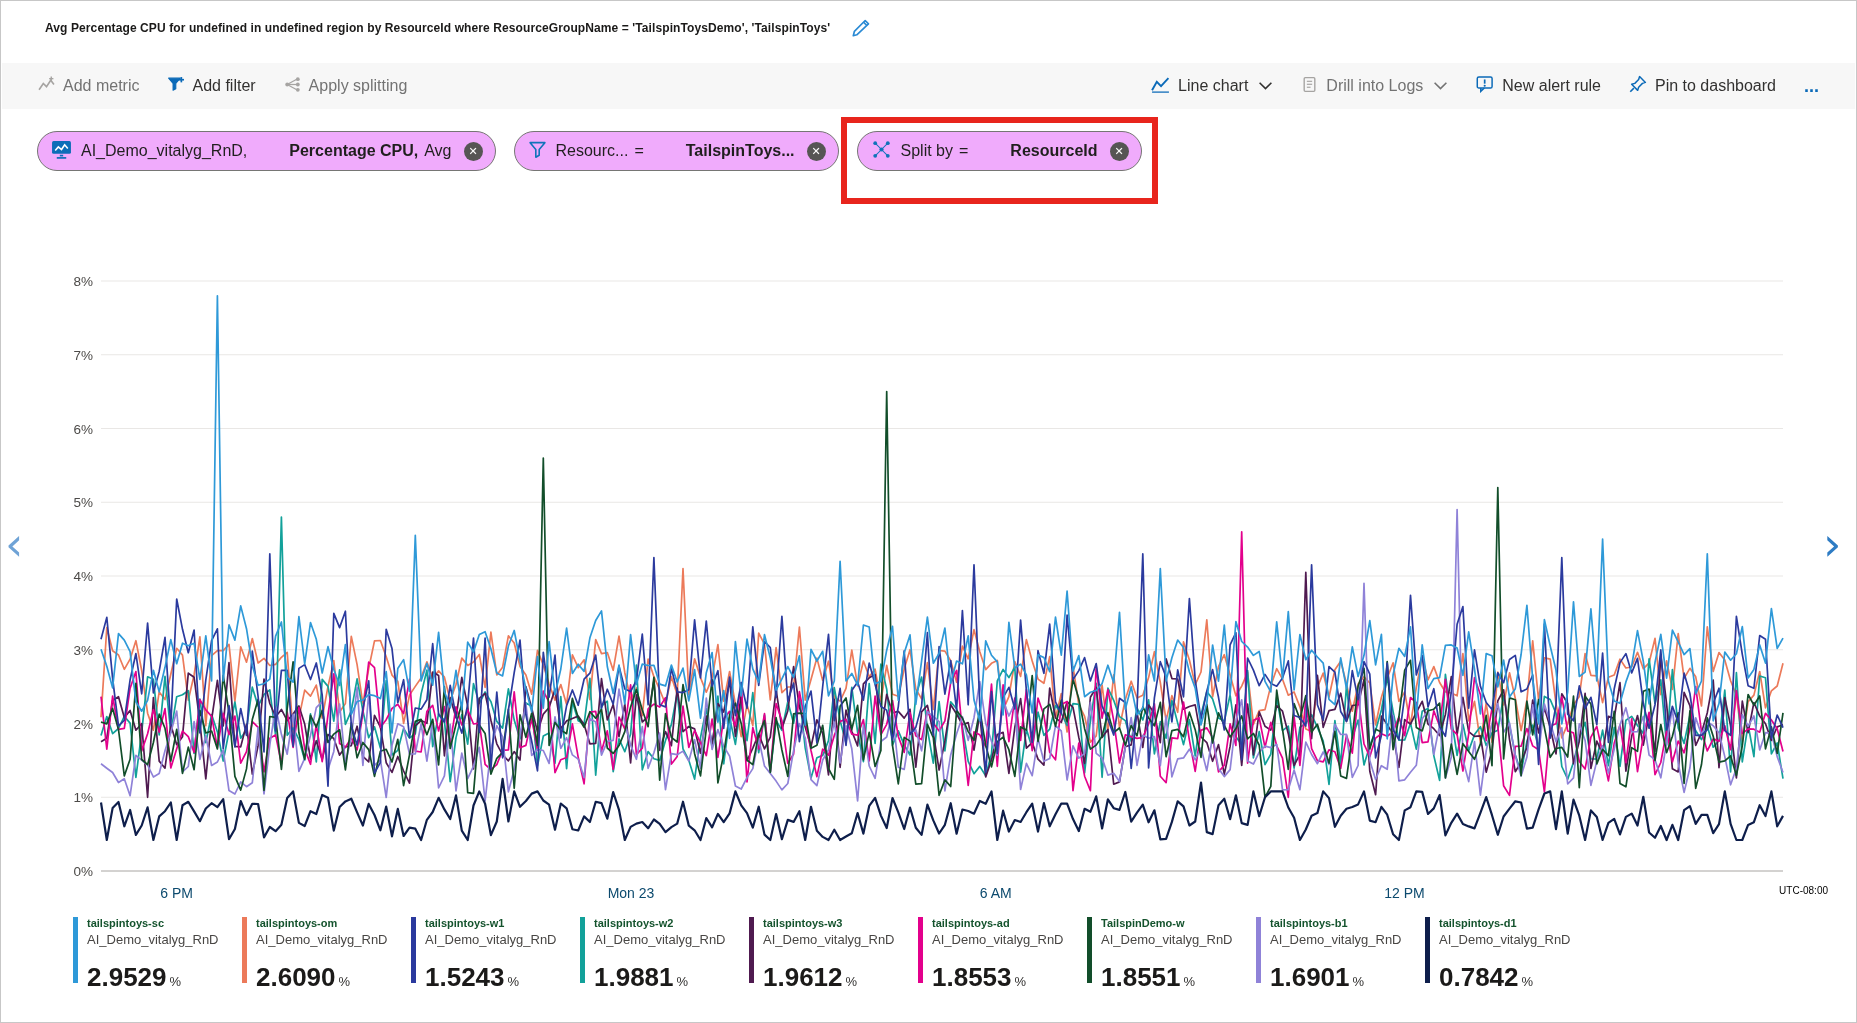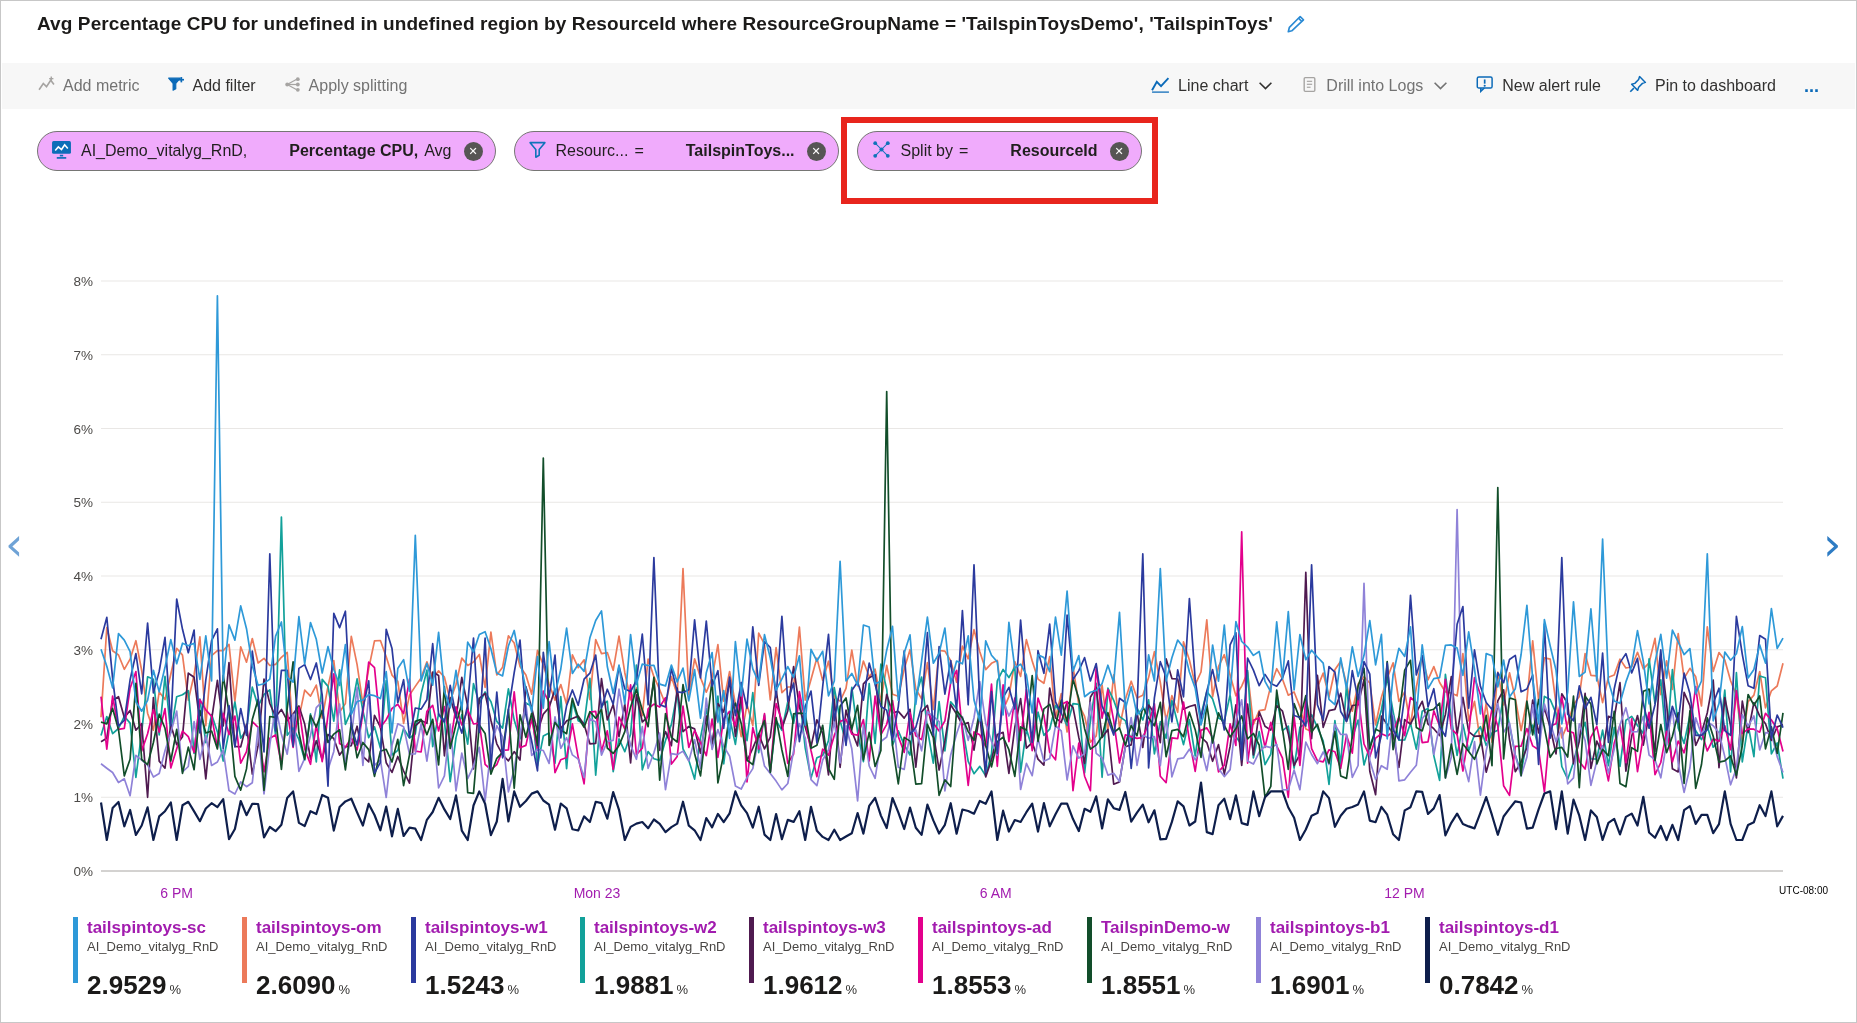--- a/index.html
+++ b/index.html
@@ -1,21 +1,21 @@
 <!DOCTYPE html>
 <html><head>
 <meta charset="utf-8">
 <style>
   * { box-sizing: border-box; }
   body { margin:0; background:#ffffff; font-family:"Liberation Sans", sans-serif; }
   .app { position:relative; width:1857px; height:1023px; border:1px solid #c7c7c7; background:#fff; overflow:hidden; }
 
   
   .title-row { position:absolute; top:12px; left:36px; right:36px; display:flex; align-items:center; gap:12px; }
-  .title-row h1 { margin:0; font-size:19px; font-weight:700; color:#1b1a19; white-space:nowrap; overflow:hidden; letter-spacing:.1px; }
+  .title-row h1 { margin:8px; font-size:12px; font-weight:700; color:#1b1a19; white-space:nowrap; overflow:hidden; letter-spacing:.1px; }
   .edit-icon { display:inline-flex; cursor:pointer; flex:none; }
 
   
   .toolbar { position:absolute; top:62px; left:1px; right:1px; height:46px; background:#f7f7f7; display:flex; align-items:center; justify-content:space-between; padding:0 36px; }
   .tb-group { display:flex; align-items:center; gap:28px; }
   .tb-btn { display:flex; align-items:center; gap:8px; background:none; border:none; padding:0; font-family:inherit; font-size:16px; color:#323130; cursor:pointer; white-space:nowrap; }
   .tb-btn.disabled { color:#737373; cursor:default; }
   .tb-btn svg { flex:none; }
   .chev-down { margin-left:2px; }
 
@@ -23,33 +23,33 @@
   .chips-row { position:absolute; top:130px; left:36px; display:flex; align-items:flex-start; gap:18px; }
   .chip { display:flex; align-items:center; gap:9px; height:40px; padding:0 12px 0 13px; border:1px solid #767674; border-radius:21px; background:#f0abfc; font-size:16px; color:#201f1e; white-space:nowrap; }
   .chip-text { display:flex; gap:6px; align-items:center; }
   .chip-text b { font-weight:700;margin-left:36px; }
   .chip-close { width:19px; height:19px; border-radius:50%; background:#565554; color:#fff; font-size:11px; line-height:19px; text-align:center; cursor:pointer; margin-left:3px; flex:none; }
   .split-wrap { position:relative; }
   .red-box { position:absolute; left:-16px; right:-16px; top:-14px; bottom:-33px; border:6px solid #e8251d; pointer-events:none; }
 
   
   #chart-svg { position:absolute; top:262px; left:0; width:1857px; height:620px; }
-  .x-axis { position:absolute; top:884px; left:100px; width:1682px; height:20px; font-size:14px; color:#a21caf; }
+  .x-axis { position:absolute; top:884px; left:100px; width:1682px; height:20px; font-size:14px; color:#0c4a6e; }
   .x-axis span { position:absolute; transform:translateX(-50%); white-space:nowrap; }
   .utc-label { position:absolute; top:884px; right:28px; font-size:10px; color:#000000; }
 
   .nav-chevron { position:absolute; top:520px; font-size:46px; line-height:1; color:#4e8fcb; cursor:pointer; font-family:"DejaVu Sans", sans-serif; user-select:none; }
   .nav-chevron.left { left:4px; color:#6fa3d6; }
   .nav-chevron.right { left:1822px; color:#2e7cc4; }
 
   
   .legend-row { position:absolute; top:916px; left:72px; display:flex; }
   .legend-item { width:169px; display:flex; gap:9px; cursor:pointer; }
   .legend-bar { width:5px; height:66px; flex:none; background:#888; }
-  .legend-name { font-size:17px; font-weight:700; color:#a21caf; line-height:1.25; }
+  .legend-name { font-size:11px; font-weight:700; color:#14532d; line-height:1.25; }
   .legend-res { font-size:13px; color:#484644; line-height:1.25; margin-top:1px; }
   .legend-val { font-size:26px; font-weight:700; color:#1b1a19; margin-top:16px; line-height:1; }
   .legend-pct { font-size:13px; font-weight:400; color:#323130; margin-left:3px; }
 </style>
 </head>
 <body>
 
 <div class="app">
 
   <div class="title-row">
@@ -216,21 +216,21 @@
       <path d="M100.0 478.7 L105.8 475.2 L111.6 437.5 L117.5 433.7 L123.3 454.6 L129.1 447.5 L134.9 467.2 L140.7 460.6 L146.6 534.3 L152.4 434.5 L158.2 498.1 L164.0 505.2 L169.8 461.8 L175.7 481.7 L181.5 473.7 L187.3 410.2 L193.1 414.3 L198.9 459.6 L204.8 515.8 L210.6 456.7 L216.4 417.4 L222.2 462.9 L228.0 399.7 L233.9 483.4 L239.7 483.9 L245.5 461.3 L251.3 511.1 L257.1 482.7 L263.0 416.2 L268.8 440.5 L274.6 454.0 L280.4 446.4 L286.2 457.7 L292.1 451.0 L297.9 442.9 L303.7 461.1 L309.5 496.1 L315.3 477.7 L321.2 496.6 L327.0 471.5 L332.8 475.5 L338.6 492.1 L344.4 483.9 L350.3 482.6 L356.1 463.2 L361.9 493.3 L367.7 498.8 L373.5 452.4 L379.4 464.2 L385.2 499.7 L391.0 509.4 L396.8 493.5 L402.6 508.0 L408.5 520.1 L414.3 462.8 L420.1 457.5 L425.9 460.3 L431.7 409.1 L437.6 412.6 L443.4 492.8 L449.2 434.8 L455.0 454.8 L460.8 414.3 L466.7 443.2 L472.5 505.9 L478.3 435.3 L484.1 430.4 L489.9 457.2 L495.8 480.8 L501.6 491.8 L507.4 497.8 L513.2 488.6 L519.0 497.0 L524.9 423.7 L530.7 445.1 L536.5 469.0 L542.3 451.1 L548.1 444.5 L554.0 426.3 L559.8 465.5 L565.6 457.9 L571.4 455.5 L577.2 453.1 L583.1 461.6 L588.9 480.8 L594.7 480.3 L600.5 415.5 L606.3 456.9 L612.2 441.5 L618.0 473.6 L623.8 441.1 L629.6 500.0 L635.4 431.8 L641.3 459.0 L647.1 453.7 L652.9 417.6 L658.7 487.3 L664.5 468.5 L670.4 482.6 L676.2 425.2 L682.0 468.6 L687.8 463.5 L693.6 465.9 L699.5 490.2 L705.3 453.2 L711.1 481.0 L716.9 440.6 L722.7 449.0 L728.6 417.6 L734.4 473.5 L740.2 432.1 L746.0 498.0 L751.8 485.1 L757.7 471.1 L763.5 485.9 L769.3 474.2 L775.1 426.8 L780.9 465.4 L786.8 447.7 L792.6 403.7 L798.4 444.1 L804.2 463.9 L810.0 483.7 L815.9 456.8 L821.7 470.3 L827.5 511.9 L833.3 436.2 L839.1 504.3 L845.0 447.0 L850.8 468.2 L856.6 482.9 L862.4 420.8 L868.2 414.8 L874.1 411.6 L879.9 469.8 L885.7 431.4 L891.5 449.8 L897.3 448.4 L903.2 455.1 L909.0 446.3 L914.8 504.2 L920.6 448.9 L926.4 442.4 L932.3 470.1 L938.1 507.0 L943.9 477.9 L949.7 441.7 L955.6 451.0 L961.4 461.7 L967.2 459.6 L973.0 487.2 L978.8 450.9 L984.7 513.9 L990.5 497.0 L996.3 471.5 L1002.1 469.4 L1007.9 510.4 L1013.8 464.5 L1019.6 435.6 L1025.4 485.1 L1031.2 479.6 L1037.0 496.1 L1042.9 502.1 L1048.7 425.0 L1054.5 454.9 L1060.3 459.4 L1066.1 438.6 L1072.0 444.4 L1077.8 474.4 L1083.6 500.3 L1089.4 434.3 L1095.2 424.5 L1101.1 474.5 L1106.9 466.4 L1112.7 521.2 L1118.5 518.9 L1124.3 483.7 L1130.2 481.9 L1136.0 449.2 L1141.8 484.5 L1147.6 442.0 L1153.4 450.6 L1159.3 479.7 L1165.1 395.8 L1170.9 415.6 L1176.7 416.0 L1182.5 446.2 L1188.4 443.5 L1194.2 441.9 L1200.0 474.0 L1205.8 479.6 L1211.6 498.3 L1217.5 481.6 L1223.3 511.2 L1229.1 483.4 L1234.9 441.8 L1240.7 502.5 L1246.6 441.1 L1252.4 492.0 L1258.2 448.8 L1264.0 463.3 L1269.8 467.1 L1275.7 442.6 L1281.5 448.2 L1287.3 470.7 L1293.1 502.5 L1298.9 491.1 L1304.8 309.3 L1310.6 475.7 L1316.4 412.4 L1322.2 464.3 L1328.0 447.7 L1333.9 446.4 L1339.7 430.2 L1345.5 458.5 L1351.3 442.5 L1357.1 441.9 L1363.0 416.6 L1368.8 508.3 L1374.6 531.7 L1380.4 453.1 L1386.2 461.6 L1392.1 471.3 L1397.9 504.5 L1403.7 456.7 L1409.5 461.1 L1415.3 449.5 L1421.2 438.3 L1427.0 461.0 L1432.8 465.7 L1438.6 472.5 L1444.4 451.5 L1450.3 413.7 L1456.1 471.7 L1461.9 434.3 L1467.7 468.7 L1473.5 473.4 L1479.4 472.9 L1485.2 509.2 L1491.0 487.6 L1496.8 437.9 L1502.6 426.8 L1508.5 476.3 L1514.3 508.7 L1520.1 499.0 L1525.9 484.7 L1531.7 437.2 L1537.6 469.9 L1543.4 445.1 L1549.2 464.5 L1555.0 490.8 L1560.8 430.8 L1566.7 440.5 L1572.5 500.7 L1578.3 478.2 L1584.1 430.4 L1589.9 505.5 L1595.8 478.2 L1601.6 490.9 L1607.4 453.4 L1613.2 455.4 L1619.0 419.7 L1624.9 508.1 L1630.7 473.3 L1636.5 452.5 L1642.3 482.1 L1648.1 451.9 L1654.0 488.5 L1659.8 392.9 L1665.6 440.9 L1671.4 505.8 L1677.2 508.9 L1683.1 429.4 L1688.9 442.6 L1694.7 482.5 L1700.5 469.7 L1706.3 449.7 L1712.2 417.1 L1718.0 504.6 L1723.8 434.6 L1729.6 462.9 L1735.4 515.0 L1741.3 438.2 L1747.1 469.6 L1752.9 439.5 L1758.7 453.1 L1764.5 460.8 L1770.4 477.4 L1776.2 463.9 L1782.0 461.6" fill="none" stroke="#4F1A50" stroke-width="1.7" stroke-linejoin="round"></path>
       <path d="M100.0 433.6 L105.8 486.2 L111.6 433.0 L117.5 466.4 L123.3 465.3 L129.1 425.2 L134.9 408.5 L140.7 487.9 L146.6 470.7 L152.4 446.5 L158.2 469.1 L164.0 445.7 L169.8 505.0 L175.7 485.8 L181.5 468.1 L187.3 473.6 L193.1 489.4 L198.9 436.6 L204.8 446.9 L210.6 453.4 L216.4 484.5 L222.2 450.3 L228.0 471.6 L233.9 453.1 L239.7 500.2 L245.5 488.6 L251.3 458.5 L257.1 464.4 L263.0 508.9 L268.8 475.3 L274.6 471.9 L280.4 500.8 L286.2 449.1 L292.1 484.4 L297.9 444.7 L303.7 485.9 L309.5 501.3 L315.3 461.7 L321.2 498.6 L327.0 451.6 L332.8 410.9 L338.6 480.6 L344.4 484.1 L350.3 475.0 L356.1 486.9 L361.9 450.4 L367.7 399.0 L373.5 404.6 L379.4 464.3 L385.2 456.7 L391.0 445.5 L396.8 441.3 L402.6 450.6 L408.5 416.0 L414.3 488.2 L420.1 489.0 L425.9 448.4 L431.7 442.4 L437.6 468.0 L443.4 443.6 L449.2 481.1 L455.0 443.9 L460.8 462.0 L466.7 446.9 L472.5 461.0 L478.3 460.2 L484.1 501.3 L489.9 506.6 L495.8 501.6 L501.6 487.4 L507.4 486.8 L513.2 428.8 L519.0 484.7 L524.9 482.4 L530.7 455.9 L536.5 486.8 L542.3 428.0 L548.1 439.1 L554.0 509.7 L559.8 496.7 L565.6 494.5 L571.4 460.8 L577.2 494.3 L583.1 520.8 L588.9 449.1 L594.7 448.3 L600.5 488.2 L606.3 467.8 L612.2 506.4 L618.0 454.0 L623.8 465.8 L629.6 421.9 L635.4 491.6 L641.3 485.2 L647.1 445.9 L652.9 441.1 L658.7 444.0 L664.5 434.6 L670.4 501.1 L676.2 493.4 L682.0 443.0 L687.8 484.5 L693.6 467.4 L699.5 479.9 L705.3 492.6 L711.1 456.0 L716.9 494.3 L722.7 455.9 L728.6 448.4 L734.4 463.1 L740.2 419.5 L746.0 519.0 L751.8 464.5 L757.7 486.0 L763.5 450.7 L769.3 509.0 L775.1 440.6 L780.9 457.8 L786.8 500.4 L792.6 491.0 L798.4 428.6 L804.2 458.1 L810.0 487.5 L815.9 513.7 L821.7 486.0 L827.5 492.2 L833.3 472.4 L839.1 458.4 L845.0 456.2 L850.8 471.2 L856.6 472.2 L862.4 456.6 L868.2 497.9 L874.1 433.2 L879.9 471.7 L885.7 461.3 L891.5 437.5 L897.3 473.5 L903.2 489.4 L909.0 449.7 L914.8 472.7 L920.6 476.6 L926.4 447.3 L932.3 460.0 L938.1 468.0 L943.9 457.8 L949.7 419.4 L955.6 407.4 L961.4 468.9 L967.2 522.4 L973.0 468.9 L978.8 471.8 L984.7 483.5 L990.5 421.0 L996.3 503.3 L1002.1 421.9 L1007.9 478.6 L1013.8 435.1 L1019.6 477.4 L1025.4 426.4 L1031.2 487.6 L1037.0 435.0 L1042.9 452.3 L1048.7 489.3 L1054.5 496.8 L1060.3 441.5 L1066.1 438.6 L1072.0 527.7 L1077.8 480.1 L1083.6 513.2 L1089.4 527.7 L1095.2 403.3 L1101.1 455.1 L1106.9 426.6 L1112.7 457.6 L1118.5 500.0 L1124.3 471.8 L1130.2 473.6 L1136.0 475.4 L1141.8 474.5 L1147.6 461.0 L1153.4 440.8 L1159.3 513.3 L1165.1 519.7 L1170.9 474.8 L1176.7 475.6 L1182.5 439.0 L1188.4 477.1 L1194.2 508.4 L1200.0 467.4 L1205.8 464.9 L1211.6 474.6 L1217.5 508.9 L1223.3 502.2 L1229.1 460.8 L1234.9 482.5 L1240.7 268.8 L1246.6 500.2 L1252.4 457.2 L1258.2 454.9 L1264.0 484.3 L1269.8 459.4 L1275.7 482.8 L1281.5 495.1 L1287.3 534.3 L1293.1 453.9 L1298.9 502.3 L1304.8 435.8 L1310.6 485.7 L1316.4 497.7 L1322.2 498.8 L1328.0 486.8 L1333.9 488.7 L1339.7 505.4 L1345.5 472.3 L1351.3 490.1 L1357.1 433.0 L1363.0 481.0 L1368.8 493.7 L1374.6 475.1 L1380.4 470.8 L1386.2 473.3 L1392.1 468.8 L1397.9 454.0 L1403.7 472.6 L1409.5 434.5 L1415.3 439.6 L1421.2 479.7 L1427.0 478.9 L1432.8 447.9 L1438.6 463.0 L1444.4 416.4 L1450.3 466.0 L1456.1 471.3 L1461.9 508.0 L1467.7 470.8 L1473.5 414.7 L1479.4 431.5 L1485.2 477.7 L1491.0 445.6 L1496.8 463.1 L1502.6 522.7 L1508.5 532.4 L1514.3 483.4 L1520.1 483.2 L1525.9 465.5 L1531.7 482.9 L1537.6 486.8 L1543.4 528.9 L1549.2 463.0 L1555.0 460.8 L1560.8 433.8 L1566.7 468.0 L1572.5 469.9 L1578.3 498.5 L1584.1 506.1 L1589.9 474.1 L1595.8 463.4 L1601.6 490.1 L1607.4 517.8 L1613.2 480.3 L1619.0 462.0 L1624.9 499.6 L1630.7 455.8 L1636.5 508.6 L1642.3 473.4 L1648.1 449.3 L1654.0 511.7 L1659.8 499.5 L1665.6 467.7 L1671.4 498.9 L1677.2 478.1 L1683.1 489.8 L1688.9 466.0 L1694.7 423.6 L1700.5 468.8 L1706.3 487.9 L1712.2 475.9 L1718.0 478.1 L1723.8 462.8 L1729.6 486.7 L1735.4 427.6 L1741.3 470.6 L1747.1 465.9 L1752.9 466.2 L1758.7 469.2 L1764.5 450.3 L1770.4 457.1 L1776.2 465.7 L1782.0 488.5" fill="none" stroke="#E3008C" stroke-width="1.7" stroke-linejoin="round"></path>
       <path d="M100.0 500.8 L105.8 505.2 L111.6 509.5 L117.5 519.5 L123.3 515.7 L129.1 532.7 L134.9 492.4 L140.7 497.2 L146.6 502.1 L152.4 514.0 L158.2 510.5 L164.0 487.8 L169.8 469.4 L175.7 448.1 L181.5 509.0 L187.3 503.5 L193.1 458.5 L198.9 496.3 L204.8 472.6 L210.6 502.5 L216.4 499.0 L222.2 487.0 L228.0 527.6 L233.9 531.0 L239.7 518.9 L245.5 523.7 L251.3 519.8 L257.1 464.7 L263.0 531.0 L268.8 482.2 L274.6 443.7 L280.4 471.3 L286.2 491.2 L292.1 451.3 L297.9 508.3 L303.7 495.3 L309.5 472.4 L315.3 444.6 L321.2 438.7 L327.0 506.5 L332.8 488.4 L338.6 441.1 L344.4 500.5 L350.3 474.2 L356.1 424.3 L361.9 502.5 L367.7 429.7 L373.5 502.4 L379.4 496.8 L385.2 534.5 L391.0 482.3 L396.8 460.8 L402.6 463.8 L408.5 491.0 L414.3 490.8 L420.1 461.0 L425.9 498.1 L431.7 458.1 L437.6 525.0 L443.4 512.9 L449.2 461.4 L455.0 527.9 L460.8 490.1 L466.7 515.7 L472.5 503.1 L478.3 484.3 L484.1 537.9 L489.9 486.2 L495.8 462.6 L501.6 473.8 L507.4 528.8 L513.2 506.2 L519.0 471.1 L524.9 440.9 L530.7 492.5 L536.5 486.3 L542.3 487.5 L548.1 500.4 L554.0 453.9 L559.8 485.4 L565.6 474.7 L571.4 491.9 L577.2 496.1 L583.1 514.6 L588.9 455.7 L594.7 459.0 L600.5 492.2 L606.3 478.4 L612.2 477.3 L618.0 426.2 L623.8 459.5 L629.6 482.1 L635.4 496.3 L641.3 463.7 L647.1 505.3 L652.9 489.7 L658.7 470.1 L664.5 526.6 L670.4 490.7 L676.2 491.7 L682.0 488.1 L687.8 498.1 L693.6 476.7 L699.5 505.2 L705.3 435.0 L711.1 486.4 L716.9 466.5 L722.7 483.2 L728.6 493.1 L734.4 523.0 L740.2 526.0 L746.0 514.6 L751.8 505.6 L757.7 475.5 L763.5 503.1 L769.3 510.5 L775.1 518.1 L780.9 526.9 L786.8 520.5 L792.6 487.7 L798.4 460.5 L804.2 474.7 L810.0 516.6 L815.9 522.6 L821.7 497.0 L827.5 486.8 L833.3 458.5 L839.1 500.0 L845.0 462.6 L850.8 485.8 L856.6 537.9 L862.4 462.6 L868.2 503.0 L874.1 515.3 L879.9 478.5 L885.7 474.0 L891.5 449.0 L897.3 504.2 L903.2 506.4 L909.0 470.0 L914.8 466.7 L920.6 487.8 L926.4 448.7 L932.3 453.4 L938.1 458.6 L943.9 527.9 L949.7 491.9 L955.6 470.8 L961.4 453.7 L967.2 477.3 L973.0 454.7 L978.8 418.7 L984.7 460.2 L990.5 478.3 L996.3 492.2 L1002.1 437.4 L1007.9 453.0 L1013.8 440.6 L1019.6 526.5 L1025.4 500.4 L1031.2 512.7 L1037.0 475.5 L1042.9 498.3 L1048.7 495.5 L1054.5 462.7 L1060.3 468.0 L1066.1 517.0 L1072.0 482.9 L1077.8 495.2 L1083.6 490.3 L1089.4 439.3 L1095.2 490.4 L1101.1 495.0 L1106.9 512.1 L1112.7 510.3 L1118.5 518.6 L1124.3 484.3 L1130.2 454.5 L1136.0 502.3 L1141.8 472.3 L1147.6 475.3 L1153.4 473.5 L1159.3 502.7 L1165.1 453.2 L1170.9 513.8 L1176.7 495.9 L1182.5 494.9 L1188.4 486.2 L1194.2 496.9 L1200.0 485.0 L1205.8 507.7 L1211.6 473.4 L1217.5 505.6 L1223.3 513.6 L1229.1 506.6 L1234.9 458.0 L1240.7 436.8 L1246.6 498.1 L1252.4 501.1 L1258.2 489.2 L1264.0 483.1 L1269.8 484.6 L1275.7 481.4 L1281.5 526.8 L1287.3 526.7 L1293.1 506.9 L1298.9 526.7 L1304.8 479.0 L1310.6 491.5 L1316.4 500.7 L1322.2 489.0 L1328.0 501.5 L1333.9 461.4 L1339.7 471.5 L1345.5 471.4 L1351.3 514.4 L1357.1 502.5 L1363.0 320.4 L1368.8 497.6 L1374.6 516.5 L1380.4 502.7 L1386.2 506.3 L1392.1 452.7 L1397.9 517.9 L1403.7 516.8 L1409.5 509.3 L1415.3 502.3 L1421.2 455.8 L1427.0 448.1 L1432.8 491.5 L1438.6 462.1 L1444.4 515.0 L1450.3 494.0 L1456.1 246.6 L1461.9 496.6 L1467.7 518.6 L1473.5 478.7 L1479.4 532.2 L1485.2 487.9 L1491.0 460.7 L1496.8 440.7 L1502.6 469.2 L1508.5 460.0 L1514.3 492.8 L1520.1 513.0 L1525.9 494.1 L1531.7 441.8 L1537.6 490.6 L1543.4 440.9 L1549.2 459.8 L1555.0 478.6 L1560.8 464.8 L1566.7 521.0 L1572.5 514.8 L1578.3 460.9 L1584.1 477.5 L1589.9 522.3 L1595.8 498.2 L1601.6 482.9 L1607.4 510.0 L1613.2 486.3 L1619.0 461.8 L1624.9 444.7 L1630.7 468.9 L1636.5 468.6 L1642.3 453.5 L1648.1 492.1 L1654.0 496.7 L1659.8 514.8 L1665.6 479.4 L1671.4 445.7 L1677.2 500.4 L1683.1 529.3 L1688.9 505.0 L1694.7 454.8 L1700.5 471.8 L1706.3 458.6 L1712.2 462.7 L1718.0 469.8 L1723.8 493.6 L1729.6 521.8 L1735.4 505.3 L1741.3 451.6 L1747.1 463.3 L1752.9 453.0 L1758.7 486.9 L1764.5 469.7 L1770.4 470.3 L1776.2 493.6 L1782.0 509.5" fill="none" stroke="#8F82D8" stroke-width="1.7" stroke-linejoin="round"></path>
       <path d="M100.0 459.0 L105.8 460.9 L111.6 445.4 L117.5 466.5 L123.3 512.9 L129.1 496.2 L134.9 420.4 L140.7 496.5 L146.6 501.6 L152.4 479.5 L158.2 451.1 L164.0 465.3 L169.8 498.0 L175.7 466.3 L181.5 510.3 L187.3 484.1 L193.1 506.7 L198.9 447.3 L204.8 470.0 L210.6 468.0 L216.4 485.9 L222.2 412.3 L228.0 449.6 L233.9 513.3 L239.7 527.1 L245.5 505.9 L251.3 456.5 L257.1 436.3 L263.0 527.5 L268.8 453.5 L274.6 454.3 L280.4 506.5 L286.2 445.4 L292.1 398.9 L297.9 469.8 L303.7 496.2 L309.5 452.4 L315.3 464.1 L321.2 447.5 L327.0 479.5 L332.8 471.1 L338.6 466.8 L344.4 506.9 L350.3 459.9 L356.1 494.8 L361.9 479.5 L367.7 486.6 L373.5 513.4 L379.4 488.3 L385.2 486.3 L391.0 499.0 L396.8 476.3 L402.6 522.7 L408.5 491.9 L414.3 458.4 L420.1 456.4 L425.9 471.7 L431.7 456.3 L437.6 501.9 L443.4 423.6 L449.2 485.5 L455.0 461.2 L460.8 440.8 L466.7 529.7 L472.5 530.4 L478.3 462.1 L484.1 470.4 L489.9 511.1 L495.8 495.3 L501.6 489.3 L507.4 446.3 L513.2 525.3 L519.0 451.8 L524.9 474.3 L530.7 450.0 L536.5 482.5 L542.3 195.0 L548.1 482.5 L554.0 459.4 L559.8 466.9 L565.6 470.7 L571.4 435.4 L577.2 454.5 L583.1 464.3 L588.9 448.7 L594.7 455.2 L600.5 446.3 L606.3 485.0 L612.2 490.4 L618.0 482.6 L623.8 468.6 L629.6 443.9 L635.4 426.6 L641.3 447.0 L647.1 463.7 L652.9 414.4 L658.7 517.2 L664.5 450.5 L670.4 474.3 L676.2 479.0 L682.0 421.5 L687.8 453.5 L693.6 490.7 L699.5 512.9 L705.3 466.2 L711.1 416.8 L716.9 519.9 L722.7 491.2 L728.6 451.9 L734.4 440.2 L740.2 460.4 L746.0 497.0 L751.8 501.7 L757.7 471.1 L763.5 457.6 L769.3 509.3 L775.1 454.7 L780.9 487.0 L786.8 513.4 L792.6 450.9 L798.4 450.1 L804.2 450.7 L810.0 485.3 L815.9 482.3 L821.7 462.3 L827.5 505.5 L833.3 516.3 L839.1 443.3 L845.0 435.0 L850.8 466.3 L856.6 442.4 L862.4 496.9 L868.2 469.4 L874.1 503.5 L879.9 487.5 L885.7 128.6 L891.5 482.5 L897.3 520.8 L903.2 474.4 L909.0 478.1 L914.8 521.1 L920.6 520.7 L926.4 461.3 L932.3 474.6 L938.1 532.3 L943.9 516.9 L949.7 523.5 L955.6 447.6 L961.4 455.0 L967.2 468.6 L973.0 477.3 L978.8 447.1 L984.7 482.2 L990.5 503.9 L996.3 478.6 L1002.1 474.2 L1007.9 486.7 L1013.8 513.4 L1019.6 463.9 L1025.4 467.1 L1031.2 412.6 L1037.0 478.5 L1042.9 445.8 L1048.7 441.3 L1054.5 463.3 L1060.3 437.2 L1066.1 458.8 L1072.0 416.2 L1077.8 435.8 L1083.6 465.7 L1089.4 486.1 L1095.2 482.1 L1101.1 473.2 L1106.9 449.7 L1112.7 469.5 L1118.5 465.0 L1124.3 482.3 L1130.2 462.6 L1136.0 472.8 L1141.8 443.9 L1147.6 455.0 L1153.4 462.8 L1159.3 439.4 L1165.1 493.7 L1170.9 467.7 L1176.7 466.3 L1182.5 473.7 L1188.4 449.2 L1194.2 466.7 L1200.0 494.4 L1205.8 441.3 L1211.6 480.0 L1217.5 449.9 L1223.3 462.5 L1229.1 473.9 L1234.9 465.5 L1240.7 452.9 L1246.6 475.9 L1252.4 470.5 L1258.2 482.2 L1264.0 534.3 L1269.8 523.4 L1275.7 427.1 L1281.5 466.2 L1287.3 506.3 L1293.1 440.6 L1298.9 456.3 L1304.8 432.6 L1310.6 469.1 L1316.4 461.3 L1322.2 481.0 L1328.0 500.1 L1333.9 468.3 L1339.7 513.0 L1345.5 515.4 L1351.3 473.1 L1357.1 423.2 L1363.0 405.4 L1368.8 486.0 L1374.6 466.2 L1380.4 469.1 L1386.2 398.6 L1392.1 486.6 L1397.9 454.0 L1403.7 407.1 L1409.5 397.3 L1415.3 464.5 L1421.2 467.9 L1427.0 447.8 L1432.8 446.2 L1438.6 440.2 L1444.4 515.0 L1450.3 481.2 L1456.1 511.4 L1461.9 480.7 L1467.7 488.4 L1473.5 496.3 L1479.4 480.9 L1485.2 452.4 L1491.0 502.7 L1496.8 224.5 L1502.6 496.0 L1508.5 434.9 L1514.3 436.8 L1520.1 512.7 L1525.9 438.1 L1531.7 471.9 L1537.6 436.6 L1543.4 464.7 L1549.2 494.3 L1555.0 485.5 L1560.8 484.4 L1566.7 494.0 L1572.5 433.0 L1578.3 524.6 L1584.1 433.3 L1589.9 440.9 L1595.8 501.0 L1601.6 486.3 L1607.4 492.7 L1613.2 448.4 L1619.0 520.4 L1624.9 523.8 L1630.7 484.6 L1636.5 488.4 L1642.3 428.3 L1648.1 426.1 L1654.0 497.6 L1659.8 461.5 L1665.6 489.7 L1671.4 473.3 L1677.2 449.8 L1683.1 520.5 L1688.9 447.9 L1694.7 525.4 L1700.5 501.5 L1706.3 454.8 L1712.2 473.3 L1718.0 499.1 L1723.8 497.8 L1729.6 492.9 L1735.4 512.4 L1741.3 482.9 L1747.1 431.5 L1752.9 442.2 L1758.7 433.0 L1764.5 485.8 L1770.4 463.9 L1776.2 490.3 L1782.0 449.9" fill="none" stroke="#124E2A" stroke-width="1.7" stroke-linejoin="round"></path>
       <path d="M100.0 376.3 L105.8 354.4 L111.6 415.3 L117.5 462.8 L123.3 457.4 L129.1 416.8 L134.9 390.5 L140.7 430.8 L146.6 360.1 L152.4 429.9 L158.2 408.4 L164.0 374.4 L169.8 462.7 L175.7 336.0 L181.5 366.3 L187.3 389.7 L193.1 367.0 L198.9 469.9 L204.8 417.0 L210.6 377.6 L216.4 365.8 L222.2 485.6 L228.0 442.5 L233.9 483.8 L239.7 445.5 L245.5 472.4 L251.3 388.1 L257.1 433.5 L263.0 488.9 L268.8 290.9 L274.6 468.0 L280.4 407.4 L286.2 407.3 L292.1 483.3 L297.9 405.4 L303.7 401.6 L309.5 416.5 L315.3 400.0 L321.2 432.0 L327.0 523.2 L332.8 350.4 L338.6 364.6 L344.4 348.2 L350.3 462.7 L356.1 482.3 L361.9 445.6 L367.7 417.9 L373.5 510.1 L379.4 499.3 L385.2 366.3 L391.0 385.6 L396.8 439.7 L402.6 416.7 L408.5 474.3 L414.3 445.0 L420.1 446.1 L425.9 436.8 L431.7 380.7 L437.6 451.5 L443.4 459.2 L449.2 422.4 L455.0 452.9 L460.8 470.1 L466.7 441.4 L472.5 375.1 L478.3 469.5 L484.1 375.2 L489.9 506.0 L495.8 429.0 L501.6 494.8 L507.4 447.0 L513.2 409.7 L519.0 377.1 L524.9 451.7 L530.7 478.3 L536.5 507.8 L542.3 389.4 L548.1 434.2 L554.0 392.1 L559.8 474.9 L565.6 442.6 L571.4 427.0 L577.2 442.3 L583.1 416.2 L588.9 410.2 L594.7 392.1 L600.5 445.1 L606.3 426.2 L612.2 441.2 L618.0 403.3 L623.8 426.0 L629.6 428.5 L635.4 417.7 L641.3 371.2 L647.1 441.8 L652.9 294.6 L658.7 441.8 L664.5 443.9 L670.4 405.3 L676.2 428.8 L682.0 429.6 L687.8 426.7 L693.6 356.8 L699.5 415.0 L705.3 358.0 L711.1 423.2 L716.9 407.7 L722.7 465.4 L728.6 414.1 L734.4 452.7 L740.2 419.6 L746.0 445.2 L751.8 363.8 L757.7 422.3 L763.5 378.6 L769.3 384.5 L775.1 434.4 L780.9 353.4 L786.8 438.3 L792.6 420.1 L798.4 478.6 L804.2 443.6 L810.0 428.1 L815.9 479.9 L821.7 423.5 L827.5 371.4 L833.3 457.7 L839.1 425.4 L845.0 482.4 L850.8 427.5 L856.6 419.1 L862.4 437.1 L868.2 400.1 L874.1 421.5 L879.9 443.5 L885.7 447.1 L891.5 476.9 L897.3 443.6 L903.2 387.9 L909.0 471.4 L914.8 464.4 L920.6 443.1 L926.4 369.7 L932.3 472.1 L938.1 383.7 L943.9 431.2 L949.7 397.6 L955.6 447.1 L961.4 347.5 L967.2 441.8 L973.0 301.9 L978.8 441.8 L984.7 509.5 L990.5 428.5 L996.3 490.5 L1002.1 434.7 L1007.9 424.3 L1013.8 445.9 L1019.6 357.1 L1025.4 427.6 L1031.2 479.4 L1037.0 387.6 L1042.9 410.3 L1048.7 361.2 L1054.5 439.0 L1060.3 450.6 L1066.1 352.0 L1072.0 416.6 L1077.8 407.6 L1083.6 394.6 L1089.4 418.0 L1095.2 400.5 L1101.1 443.1 L1106.9 456.3 L1112.7 472.0 L1118.5 435.3 L1124.3 439.5 L1130.2 505.5 L1136.0 447.2 L1141.8 290.9 L1147.6 504.9 L1153.4 434.9 L1159.3 398.7 L1165.1 414.1 L1170.9 459.0 L1176.7 406.9 L1182.5 433.8 L1188.4 335.5 L1194.2 416.9 L1200.0 456.1 L1205.8 428.3 L1211.6 406.6 L1217.5 434.3 L1223.3 467.0 L1229.1 381.8 L1234.9 369.7 L1240.7 496.8 L1246.6 395.0 L1252.4 407.1 L1258.2 422.7 L1264.0 411.4 L1269.8 420.4 L1275.7 423.2 L1281.5 415.1 L1287.3 397.9 L1293.1 452.5 L1298.9 454.5 L1304.8 463.0 L1310.6 301.9 L1316.4 441.8 L1322.2 457.2 L1328.0 403.7 L1333.9 409.2 L1339.7 448.5 L1345.5 458.4 L1351.3 407.7 L1357.1 436.6 L1363.0 398.5 L1368.8 411.2 L1374.6 494.9 L1380.4 472.5 L1386.2 400.0 L1392.1 466.8 L1397.9 476.5 L1403.7 433.0 L1409.5 332.3 L1415.3 411.9 L1421.2 392.6 L1427.0 444.0 L1432.8 425.7 L1438.6 463.5 L1444.4 473.3 L1450.3 428.5 L1456.1 361.3 L1461.9 343.5 L1467.7 445.2 L1473.5 386.9 L1479.4 423.3 L1485.2 439.5 L1491.0 446.5 L1496.8 409.8 L1502.6 419.7 L1508.5 396.5 L1514.3 392.4 L1520.1 428.8 L1525.9 426.0 L1531.7 412.0 L1537.6 501.5 L1543.4 361.1 L1549.2 475.2 L1555.0 441.8 L1560.8 294.6 L1566.7 451.1 L1572.5 457.8 L1578.3 422.8 L1584.1 445.6 L1589.9 434.3 L1595.8 461.6 L1601.6 390.1 L1607.4 479.4 L1613.2 426.0 L1619.0 399.6 L1624.9 390.6 L1630.7 409.9 L1636.5 395.4 L1642.3 440.3 L1648.1 465.2 L1654.0 441.7 L1659.8 386.8 L1665.6 467.0 L1671.4 443.3 L1677.2 459.4 L1683.1 410.2 L1688.9 430.4 L1694.7 472.4 L1700.5 472.4 L1706.3 466.6 L1712.2 440.5 L1718.0 425.2 L1723.8 467.6 L1729.6 472.3 L1735.4 353.3 L1741.3 391.3 L1747.1 422.7 L1752.9 425.3 L1758.7 372.5 L1764.5 376.2 L1770.4 475.3 L1776.2 452.0 L1782.0 464.6" fill="none" stroke="#2B3A9E" stroke-width="1.7" stroke-linejoin="round"></path>
       <path d="M100.0 386.2 L105.8 403.3 L111.6 424.9 L117.5 370.6 L123.3 377.1 L129.1 388.6 L134.9 438.8 L140.7 448.2 L146.6 437.3 L152.4 407.3 L158.2 428.9 L164.0 404.3 L169.8 376.6 L175.7 400.7 L181.5 380.2 L187.3 382.7 L193.1 380.3 L198.9 416.3 L204.8 372.8 L210.6 418.0 L216.4 32.8 L222.2 418.0 L228.0 361.8 L233.9 377.1 L239.7 342.9 L245.5 365.7 L251.3 402.4 L257.1 422.3 L263.0 420.7 L268.8 416.1 L274.6 373.1 L280.4 359.0 L286.2 414.2 L292.1 419.1 L297.9 353.7 L303.7 401.0 L309.5 359.5 L315.3 376.3 L321.2 410.0 L327.0 383.7 L332.8 406.5 L338.6 422.4 L344.4 381.6 L350.3 451.5 L356.1 438.5 L361.9 437.0 L367.7 431.6 L373.5 432.7 L379.4 435.6 L385.2 408.6 L391.0 469.9 L396.8 405.5 L402.6 396.6 L408.5 428.3 L414.3 272.4 L420.1 418.0 L425.9 400.4 L431.7 422.2 L437.6 369.4 L443.4 428.5 L449.2 444.8 L455.0 407.3 L460.8 446.7 L466.7 379.1 L472.5 389.0 L478.3 371.6 L484.1 368.7 L489.9 385.7 L495.8 410.0 L501.6 412.9 L507.4 383.0 L513.2 367.5 L519.0 397.6 L524.9 425.8 L530.7 449.0 L536.5 393.7 L542.3 445.1 L548.1 378.7 L554.0 431.6 L559.8 406.0 L565.6 365.2 L571.4 410.5 L577.2 401.2 L583.1 408.4 L588.9 374.8 L594.7 357.5 L600.5 347.9 L606.3 403.5 L612.2 430.5 L618.0 402.1 L623.8 441.0 L629.6 371.5 L635.4 421.3 L641.3 401.1 L647.1 402.5 L652.9 402.3 L658.7 421.1 L664.5 422.9 L670.4 402.1 L676.2 418.9 L682.0 405.1 L687.8 437.9 L693.6 406.7 L699.5 455.2 L705.3 409.7 L711.1 389.5 L716.9 459.2 L722.7 427.5 L728.6 475.3 L734.4 378.6 L740.2 433.0 L746.0 376.1 L751.8 405.8 L757.7 419.4 L763.5 371.7 L769.3 395.0 L775.1 427.1 L780.9 415.9 L786.8 403.6 L792.6 414.6 L798.4 392.8 L804.2 462.1 L810.0 386.4 L815.9 398.0 L821.7 388.3 L827.5 432.9 L833.3 418.0 L839.1 298.3 L845.0 418.0 L850.8 410.4 L856.6 422.1 L862.4 362.0 L868.2 364.0 L874.1 420.8 L879.9 418.4 L885.7 387.2 L891.5 363.3 L897.3 437.5 L903.2 390.0 L909.0 371.9 L914.8 441.4 L920.6 397.8 L926.4 354.2 L932.3 400.2 L938.1 390.4 L943.9 365.0 L949.7 420.3 L955.6 398.0 L961.4 400.8 L967.2 372.8 L973.0 437.0 L978.8 457.9 L984.7 377.9 L990.5 392.3 L996.3 398.9 L1002.1 451.9 L1007.9 359.3 L1013.8 404.9 L1019.6 401.1 L1025.4 411.8 L1031.2 449.9 L1037.0 391.9 L1042.9 394.5 L1048.7 408.6 L1054.5 354.1 L1060.3 392.1 L1066.1 328.2 L1072.0 408.2 L1077.8 392.6 L1083.6 433.7 L1089.4 429.3 L1095.2 427.5 L1101.1 420.5 L1106.9 402.2 L1112.7 419.8 L1118.5 349.4 L1124.3 446.2 L1130.2 423.9 L1136.0 451.7 L1141.8 445.4 L1147.6 391.8 L1153.4 418.0 L1159.3 305.6 L1165.1 418.0 L1170.9 394.8 L1176.7 377.1 L1182.5 384.6 L1188.4 409.0 L1194.2 425.1 L1200.0 461.8 L1205.8 440.3 L1211.6 382.0 L1217.5 418.1 L1223.3 362.0 L1229.1 432.0 L1234.9 358.5 L1240.7 378.5 L1246.6 384.1 L1252.4 392.4 L1258.2 388.5 L1264.0 418.3 L1269.8 428.9 L1275.7 358.9 L1281.5 416.0 L1287.3 348.6 L1293.1 427.0 L1298.9 371.5 L1304.8 396.7 L1310.6 387.2 L1316.4 394.0 L1322.2 400.1 L1328.0 436.4 L1333.9 441.6 L1339.7 394.9 L1345.5 425.6 L1351.3 383.9 L1357.1 413.5 L1363.0 392.3 L1368.8 357.7 L1374.6 401.8 L1380.4 371.4 L1386.2 475.8 L1392.1 411.7 L1397.9 385.3 L1403.7 393.4 L1409.5 363.9 L1415.3 454.7 L1421.2 381.8 L1427.0 425.7 L1432.8 415.6 L1438.6 414.6 L1444.4 382.3 L1450.3 381.9 L1456.1 385.0 L1461.9 412.4 L1467.7 368.8 L1473.5 406.1 L1479.4 450.8 L1485.2 390.6 L1491.0 392.7 L1496.8 423.8 L1502.6 397.0 L1508.5 434.0 L1514.3 425.7 L1520.1 391.5 L1525.9 342.3 L1531.7 416.1 L1537.6 461.0 L1543.4 356.6 L1549.2 383.0 L1555.0 407.1 L1560.8 460.8 L1566.7 428.8 L1572.5 338.8 L1578.3 413.5 L1584.1 409.1 L1589.9 345.9 L1595.8 418.0 L1601.6 276.1 L1607.4 418.0 L1613.2 438.0 L1619.0 440.3 L1624.9 418.9 L1630.7 402.8 L1636.5 367.6 L1642.3 398.3 L1648.1 440.8 L1654.0 399.3 L1659.8 371.4 L1665.6 415.1 L1671.4 367.1 L1677.2 378.9 L1683.1 391.6 L1688.9 385.7 L1694.7 430.8 L1700.5 418.0 L1706.3 290.9 L1712.2 457.8 L1718.0 440.6 L1723.8 389.0 L1729.6 397.2 L1735.4 390.7 L1741.3 363.6 L1747.1 415.0 L1752.9 406.4 L1758.7 381.9 L1764.5 400.1 L1770.4 345.7 L1776.2 385.4 L1782.0 375.1" fill="none" stroke="#2E99D8" stroke-width="1.7" stroke-linejoin="round"></path>
       <path d="M100.0 539.5 L105.8 577.0 L111.6 545.1 L117.5 539.0 L123.3 563.3 L129.1 547.0 L134.9 571.9 L140.7 562.5 L146.6 544.4 L152.4 577.0 L158.2 553.4 L164.0 548.2 L169.8 539.5 L175.7 577.0 L181.5 542.2 L187.3 538.8 L193.1 548.4 L198.9 558.2 L204.8 545.5 L210.6 540.2 L216.4 544.1 L222.2 536.2 L228.0 576.2 L233.9 566.0 L239.7 538.0 L245.5 552.2 L251.3 540.8 L257.1 541.0 L263.0 574.4 L268.8 564.0 L274.6 568.2 L280.4 561.8 L286.2 535.0 L292.1 528.4 L297.9 559.9 L303.7 563.0 L309.5 548.2 L315.3 551.0 L321.2 532.0 L327.0 534.8 L332.8 567.6 L338.6 544.0 L344.4 538.4 L350.3 535.7 L356.1 549.4 L361.9 562.5 L367.7 540.9 L373.5 552.0 L379.4 567.3 L385.2 543.6 L391.0 573.3 L396.8 545.9 L402.6 573.0 L408.5 564.7 L414.3 565.7 L420.1 577.0 L425.9 556.8 L431.7 549.0 L437.6 534.8 L443.4 546.4 L449.2 556.0 L455.0 532.4 L460.8 567.6 L466.7 577.0 L472.5 542.5 L478.3 528.4 L484.1 540.8 L489.9 572.1 L495.8 558.5 L501.6 515.8 L507.4 558.5 L513.2 528.4 L519.0 543.8 L524.9 538.0 L530.7 530.6 L536.5 528.4 L542.3 537.5 L548.1 541.7 L554.0 566.7 L559.8 540.5 L565.6 545.3 L571.4 566.2 L577.2 567.5 L583.1 553.4 L588.9 559.0 L594.7 538.8 L600.5 540.1 L606.3 555.7 L612.2 529.0 L618.0 546.9 L623.8 577.0 L629.6 563.9 L635.4 560.6 L641.3 559.0 L647.1 565.3 L652.9 556.5 L658.7 560.9 L664.5 569.1 L670.4 564.1 L676.2 560.6 L682.0 538.7 L687.8 562.7 L693.6 567.3 L699.5 577.0 L705.3 555.0 L711.1 564.3 L716.9 550.9 L722.7 559.2 L728.6 550.4 L734.4 528.4 L740.2 542.3 L746.0 550.2 L751.8 564.6 L757.7 543.7 L763.5 571.6 L769.3 577.0 L775.1 551.1 L780.9 576.2 L786.8 556.9 L792.6 558.9 L798.4 548.2 L804.2 577.0 L810.0 543.8 L815.9 567.8 L821.7 573.9 L827.5 577.0 L833.3 566.7 L839.1 577.0 L845.0 573.5 L850.8 570.2 L856.6 550.0 L862.4 570.6 L868.2 542.9 L874.1 534.8 L879.9 552.6 L885.7 565.0 L891.5 535.0 L897.3 549.4 L903.2 566.0 L909.0 544.5 L914.8 564.8 L920.6 571.9 L926.4 541.7 L932.3 557.4 L938.1 570.5 L943.9 561.8 L949.7 540.2 L955.6 570.7 L961.4 546.5 L967.2 548.0 L973.0 550.7 L978.8 537.9 L984.7 540.8 L990.5 528.4 L996.3 577.0 L1002.1 547.7 L1007.9 568.6 L1013.8 557.0 L1019.6 559.0 L1025.4 549.2 L1031.2 540.7 L1037.0 568.6 L1042.9 540.1 L1048.7 563.3 L1054.5 551.3 L1060.3 540.5 L1066.1 540.6 L1072.0 556.1 L1077.8 568.1 L1083.6 545.8 L1089.4 548.8 L1095.2 533.4 L1101.1 565.5 L1106.9 536.3 L1112.7 545.2 L1118.5 546.9 L1124.3 529.0 L1130.2 558.6 L1136.0 549.6 L1141.8 541.6 L1147.6 559.3 L1153.4 547.3 L1159.3 576.3 L1165.1 575.9 L1170.9 558.9 L1176.7 538.3 L1182.5 543.4 L1188.4 562.5 L1194.2 558.5 L1200.0 519.5 L1205.8 569.1 L1211.6 571.1 L1217.5 542.2 L1223.3 535.7 L1229.1 556.2 L1234.9 532.3 L1240.7 560.1 L1246.6 561.9 L1252.4 528.4 L1258.2 553.2 L1264.0 534.3 L1269.8 528.4 L1275.7 528.4 L1281.5 528.4 L1287.3 544.5 L1293.1 554.7 L1298.9 577.0 L1304.8 566.5 L1310.6 552.7 L1316.4 550.1 L1322.2 528.4 L1328.0 535.1 L1333.9 563.8 L1339.7 552.7 L1345.5 545.8 L1351.3 544.0 L1357.1 541.4 L1363.0 528.4 L1368.8 557.6 L1374.6 559.2 L1380.4 543.9 L1386.2 551.7 L1392.1 571.3 L1397.9 577.0 L1403.7 547.4 L1409.5 544.2 L1415.3 528.4 L1421.2 528.9 L1427.0 551.0 L1432.8 545.4 L1438.6 532.1 L1444.4 572.4 L1450.3 559.8 L1456.1 550.6 L1461.9 561.0 L1467.7 563.4 L1473.5 565.4 L1479.4 549.9 L1485.2 534.1 L1491.0 552.2 L1496.8 571.8 L1502.6 553.5 L1508.5 545.7 L1514.3 538.3 L1520.1 539.5 L1525.9 565.6 L1531.7 564.7 L1537.6 546.4 L1543.4 530.5 L1549.2 528.4 L1555.0 566.2 L1560.8 528.4 L1566.7 570.7 L1572.5 536.6 L1578.3 552.7 L1584.1 577.0 L1589.9 547.4 L1595.8 553.9 L1601.6 577.0 L1607.4 559.8 L1613.2 555.9 L1619.0 571.4 L1624.9 553.9 L1630.7 550.6 L1636.5 562.5 L1642.3 533.8 L1648.1 569.5 L1654.0 574.8 L1659.8 563.0 L1665.6 577.0 L1671.4 561.8 L1677.2 577.0 L1683.1 547.2 L1688.9 543.2 L1694.7 560.9 L1700.5 551.9 L1706.3 551.9 L1712.2 570.1 L1718.0 561.1 L1723.8 528.4 L1729.6 560.9 L1735.4 577.0 L1741.3 577.0 L1747.1 561.9 L1752.9 559.2 L1758.7 542.2 L1764.5 553.0 L1770.4 528.4 L1776.2 563.3 L1782.0 552.9" fill="none" stroke="#0E1E4B" stroke-width="2.2" stroke-linejoin="round"></path>
     </svg>
   <div class="x-axis" id="x-axis">
       <span style="left: 75.69px;">6 PM</span>
-      <span style="left: 476px; padding-left: 40px;">Mon 23</span>
+      <span style="left: 510px; padding-left: 40px;">Mon 23</span>
       <span style="left: 894.824px;">6 AM</span>
       <span style="left: 1303.55px;">12 PM</span>
     </div>
   <span class="utc-label">UTC-08:00</span>
 
   <span class="nav-chevron left">‹</span>
   <span class="nav-chevron right">›</span>
 
   <div class="legend-row">
     <div class="legend-item">

